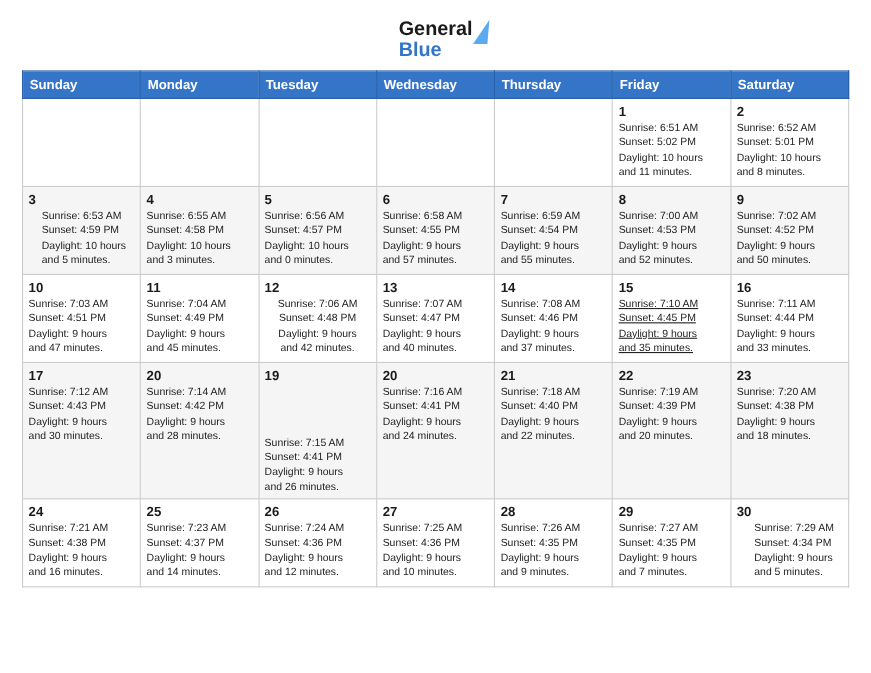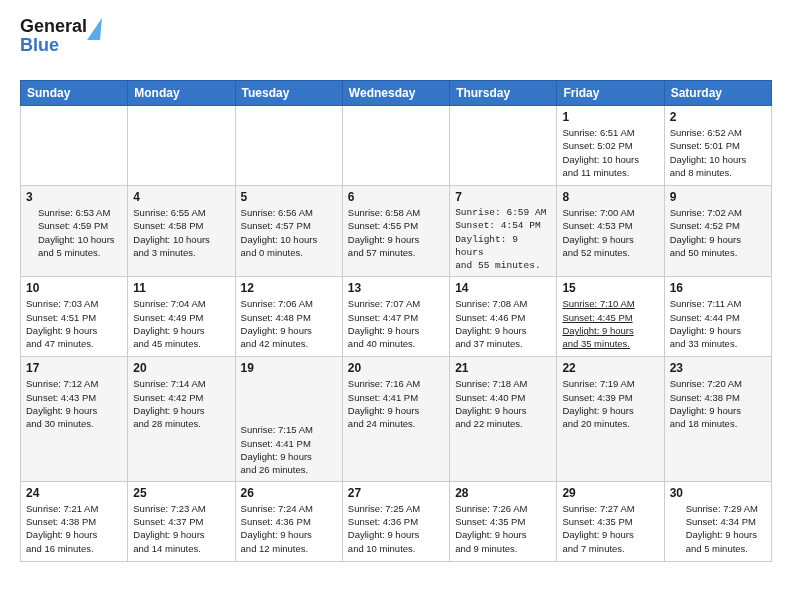--- a/index.html
+++ b/index.html
@@ -6,22 +6,22 @@
     body {
       font-family: Arial, sans-serif;
       background: #fff;
       width: 792px;
       min-height: 612px;
       padding: 16px 20px;
     }
     .header-area {
       display: flex;
       align-items: flex-start;
-      justify-content: flex-start;
-      margin-bottom: 24px;
+      justify-content: center;
+      margin-bottom: 8px;
     }
     .logo {
       display: flex;
       flex-direction: column;
       align-items: flex-start;
     }
     .month-title {
       text-align: right;
     }
     .month-title h1 {
@@ -154,21 +154,21 @@
         </td>
         <td style="background: rgb(245, 245, 245);">
           <span class="day-number">6</span>
           <div class="day-info" style="white-space: pre-line;">Sunrise: 6:58 AM
 Sunset: 4:55 PM
 Daylight: 9 hours
 and 57 minutes.</div>
         </td>
         <td style="background: rgb(245, 245, 245);">
           <span class="day-number">7</span>
-          <div class="day-info" style="white-space: pre-line; font-family: Liberation Mono, monospace;">Sunrise: 6:59 AM
+          <div class="day-info" style="white-space: pre-line;">Sunrise: 6:59 AM
 Sunset: 4:54 PM
 Daylight: 9 hours
 and 55 minutes.</div>
         </td>
         <td style="background: rgb(245, 245, 245);">
           <span class="day-number">8</span>
           <div class="day-info" style="white-space: pre-line;">Sunrise: 7:00 AM
 Sunset: 4:53 PM
 Daylight: 9 hours
 and 52 minutes.</div>
@@ -191,21 +191,21 @@
         </td>
         <td>
           <span class="day-number">11</span>
           <div class="day-info" style="white-space: pre-line;">Sunrise: 7:04 AM
 Sunset: 4:49 PM
 Daylight: 9 hours
 and 45 minutes.</div>
         </td>
         <td>
           <span class="day-number">12</span>
-          <div class="day-info" style="white-space: pre-line;">Sunrise: 7:06 AM
+          <div class="day-info" style="white-space: pre-line; text-align: center;">Sunrise: 7:06 AM
 Sunset: 4:48 PM
 Daylight: 9 hours
 and 42 minutes.</div>
         </td>
         <td>
           <span class="day-number">13</span>
           <div class="day-info" style="white-space: pre-line;">Sunrise: 7:07 AM
 Sunset: 4:47 PM
 Daylight: 9 hours
 and 40 minutes.</div>

